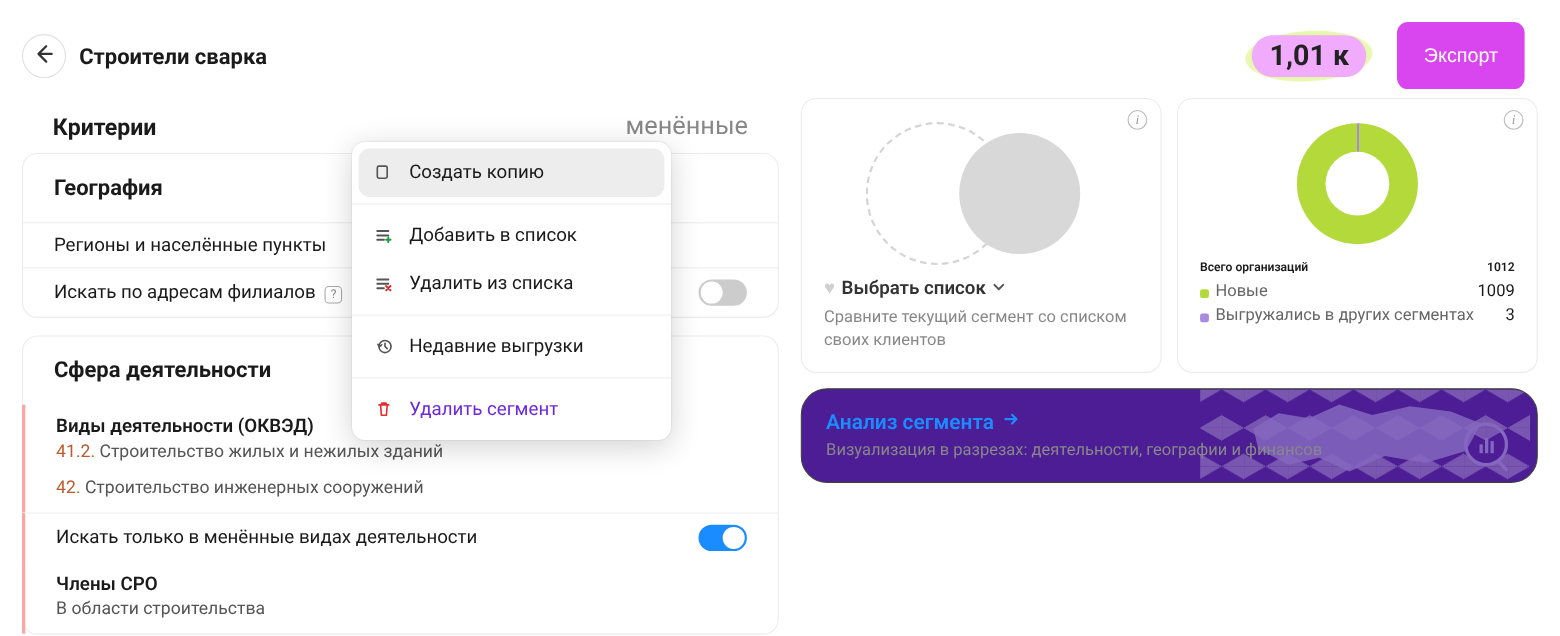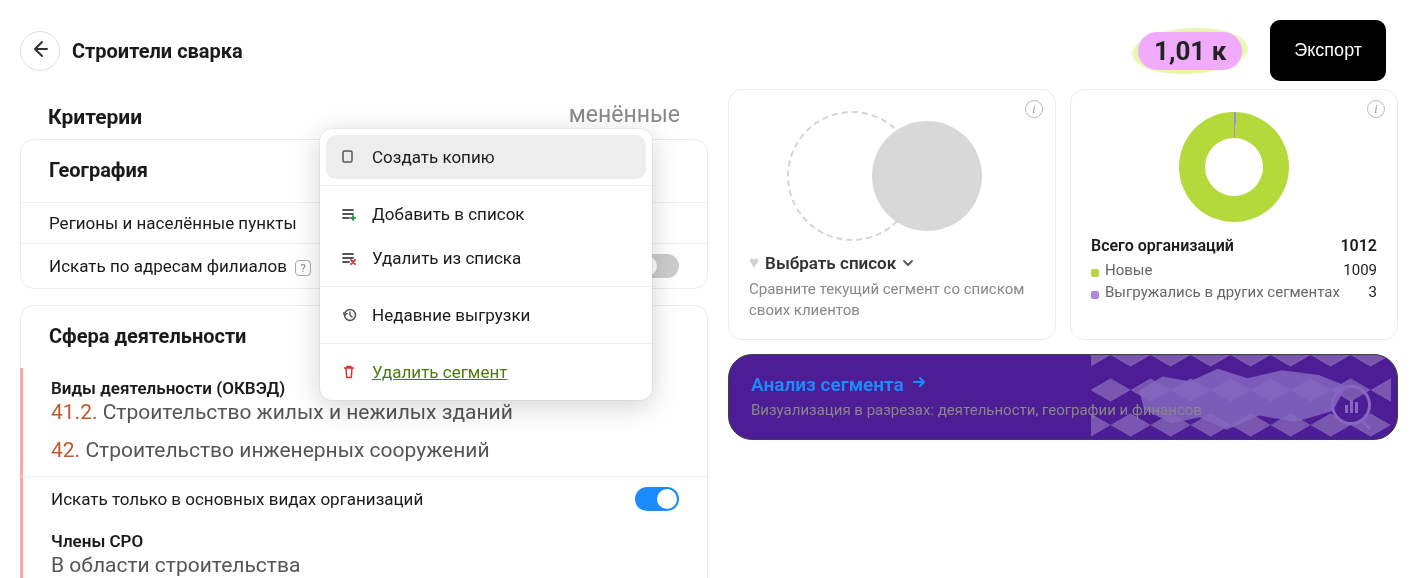--- a/index.html
+++ b/index.html
@@ -44,21 +44,21 @@
   .count-pill::before {
     content: "";
     position: absolute;
     inset: -4px -6px;
     background: radial-gradient(ellipse at center, #d9f27b 40%, #d9f27b88 70%, transparent 100%);
     border-radius: 50%;
     z-index: -1;
     transform: rotate(-3deg);
   }
   .export-btn {
-    background: #000000;
+    background: #d946ef;
     color: #fff;
     font-size: 18px;
     font-weight: 500;
     border: none;
     border-radius: 10px;
     padding: 20px 24px;
     cursor: pointer;
     margin-left: 16px;
   }
   .columns {
@@ -85,21 +85,21 @@
   .row {
     display: flex;
     align-items: center;
     justify-content: space-between;
     padding: 10px 28px;
     font-size: 17px;
     border-top: 1px solid #eee;
   }
   .row:first-of-type { border-top: none; }
   .row-sub {
-    font-size: 21px;
+    font-size: 16px;
     color: #555;
     padding: 0 28px 14px;
   }
   .okved-code { color: #c05a2e; }
   .blue-marker {
     border-left: 3px solid #fca5a5;
     margin-left: -1px;
   }
   .toggle {
     width: 44px; height: 24px;
@@ -120,38 +120,38 @@
   .toggle.on { background: #1a8cff; }
   .toggle.on::after { left: 22px; }
   .tab-text-hidden {
     color: #888;
     font-size: 23px;
   }
   
   .menu {
     position: absolute;
     top: 40px; left: 300px;
-    width: 332px;
+    width: 290px;
     background: #fff;
     border-radius: 12px;
     box-shadow: 0 6px 28px rgba(0,0,0,0.18), 0 0 0 1px rgba(0,0,0,0.04);
     padding: 6px 0;
     z-index: 10;
   }
   .menu-item {
     display: flex;
     align-items: center;
     gap: 14px;
     padding: 12px 20px;
     font-size: 17px;
     cursor: pointer;
   }
   .menu-item.active { background: #ededed; border-radius: 10px; margin: 0 6px; padding: 12px 14px; }
   .menu-sep { height: 1px; background: #eee; margin: 6px 0; }
-  .menu-item.danger { color: #4d7c0f; text-decoration: underline; }
+  .menu-item.danger { color: #6d28d9; }
   .menu-icon { width: 18px; height: 18px; flex-shrink: 0; display:flex; align-items:center; justify-content:center; }
   
   .summary-row { display: flex; gap: 14px; }
   .summary-card {
     background: #fff;
     border: 1px solid #ececec;
     border-radius: 14px;
     padding: 16px 20px 18px;
     flex: 1;
     position: relative;
@@ -208,21 +208,21 @@
     inset: 26px;
     background: #fff;
     border-radius: 50%;
   }
   .legend { font-size: 15px; }
   .legend-row {
     display: flex;
     justify-content: space-between;
     padding: 2px 0;
   }
-  .legend-row.head { font-weight: 600; font-size: 16px; margin-bottom: 2px; }
+  .legend-row.head { font-weight: 600; font-size: 11px; margin-bottom: 2px; }
   .legend-label { display: flex; align-items: center; gap: 6px; color: #666; }
   .legend-label .sq { width: 8px; height: 8px; border-radius: 2px; display:inline-block; margin-top: 5px; flex-shrink:0; }
   .analysis-card {
     background: #4c1d95;
     border: 1px solid #404040;
     border-radius: 24px;
     padding: 18px 22px;
     margin-top: 14px;
     position: relative;
     overflow: hidden;
@@ -331,21 +331,21 @@
         <div class="row-sub">
           <span class="okved-code">41.2.</span>
           <span>Строительство жилых и нежилых зданий</span>
         </div>
         <div class="row-sub">
           <span class="okved-code">42.</span>
           <span>Строительство инженерных сооружений</span>
         </div>
       </div>
       <div class="row blue-marker">
-        <span>Искать только в основных видах организаций</span>
+        <span>Искать только в менённые видах деятельности</span>
         <span class="toggle on"></span>
       </div>
       <div class="blue-marker">
         <div class="row" style="padding-bottom:2px;">
           <span style="font-weight:600;">Члены СРО</span>
         </div>
         <div class="row-sub">В области строительства</div>
       </div>
     </div>
 

